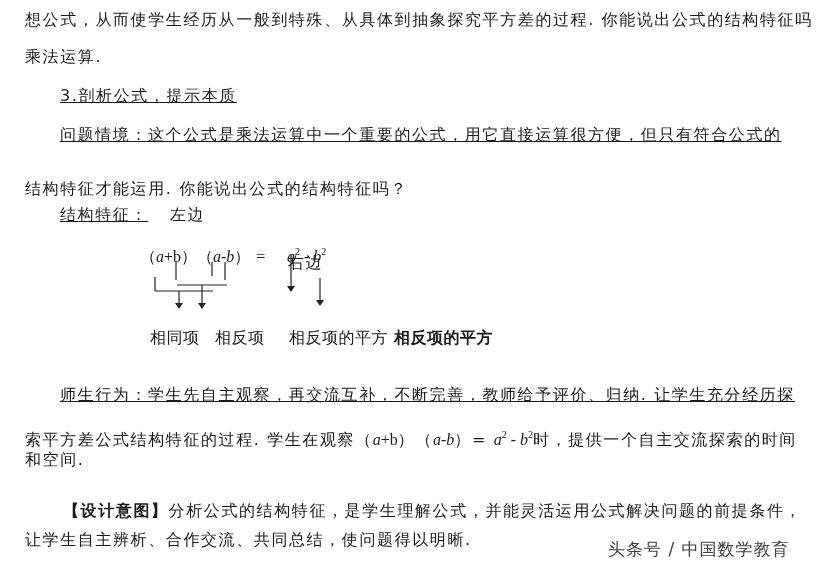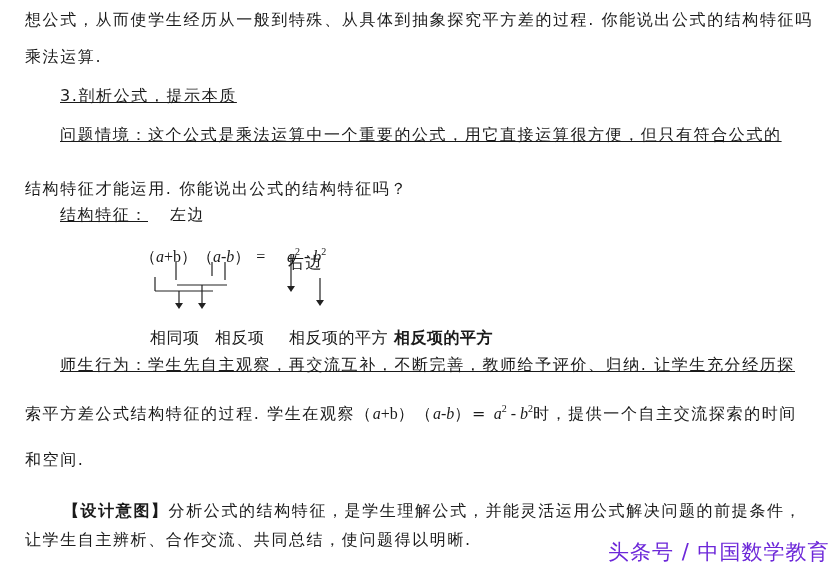--- a/index.html
+++ b/index.html
@@ -16,21 +16,21 @@
     white-space: nowrap;
     letter-spacing: 1.6px;
   }
   .indent { left: 60px; text-decoration: underline; }
   .math { font-family: "Liberation Serif", "DejaVu Serif", serif; font-style: italic; letter-spacing: 0; }
   .mathr { font-family: "Liberation Serif", "DejaVu Serif", serif; letter-spacing: 0; }
   sup { font-size: 10px; vertical-align: 7px; line-height: 0; }
   .diagram { position: absolute; left: 0; top: 0; width: 837px; height: 572px; pointer-events: none; }
   .watermark {
     position: absolute; left: 608px; top: 538px;
-    font-size: 21px; color: #6d28d9; letter-spacing: 1px; white-space: nowrap;
+    font-size: 17px; color: #404040; letter-spacing: 1px; white-space: nowrap;
     font-family: "DejaVu Sans", sans-serif;
   }
 </style>
 </head>
 <body>
 
 <div>
 
   <div class="line" style="top:10px;">想公式，从而使学生经历从一般到特殊、从具体到抽象探究平方差的过程. 你能说出公式的结构特征吗</div>
   <div class="line" style="top:47px;">乘法运算.</div>
@@ -76,22 +76,22 @@
       <polygon points="287,286 295,286 291,292"></polygon>
       <polygon points="316,300 324,300 320,306"></polygon>
     </g>
   </svg>
 
   <div class="line" style="top:328px; left:150px; letter-spacing:0.5px;">相同项</div>
   <div class="line" style="top:328px; left:215px; letter-spacing:0.5px;">相反项</div>
   <div class="line" style="top:328px; left:289px; letter-spacing:0.5px;">相反项的平方</div>
   <div class="line" style="top:328px; left:394px; letter-spacing:0.5px;font-weight:bold;">相反项的平方</div>
 
-  <div class="line indent" style="top:355px;">师生行为：学生先自主观察，再交流互补，不断完善，教师给予评价、归纳. 让学生充分经历探</div>
-  <div class="line" style="top:404px;text-align:right;">
+  <div class="line indent" style="top:385px;">师生行为：学生先自主观察，再交流互补，不断完善，教师给予评价、归纳. 让学生充分经历探</div>
+  <div class="line" style="top:430px;text-align:right;">
     <span>索平方差公式结构特征的过程. 学生在观察（</span><span class="math">a</span><span class="mathr">+b</span><span>）（</span><span class="math">a</span><span class="mathr">-</span><span class="math">b</span><span>）= </span><span class="math">a</span><sup class="mathr">2</sup><span class="mathr"> - </span><span class="math">b</span><sup class="mathr">2</sup><span>时，提供一个自主交流探索的时间</span>
   </div>
   <div class="line" style="top:450px;">和空间.</div>
 
   <div class="line" style="top:501px; left:63px;">
     <span style="font-weight:bold;">【设计意图】</span><span>分析公式的结构特征，是学生理解公式，并能灵活运用公式解决问题的前提条件，</span>
   </div>
   <div class="line" style="top:530px;">让学生自主辨析、合作交流、共同总结，使问题得以明晰.</div>
 
   <div class="watermark">头条号 / 中国数学教育</div>

